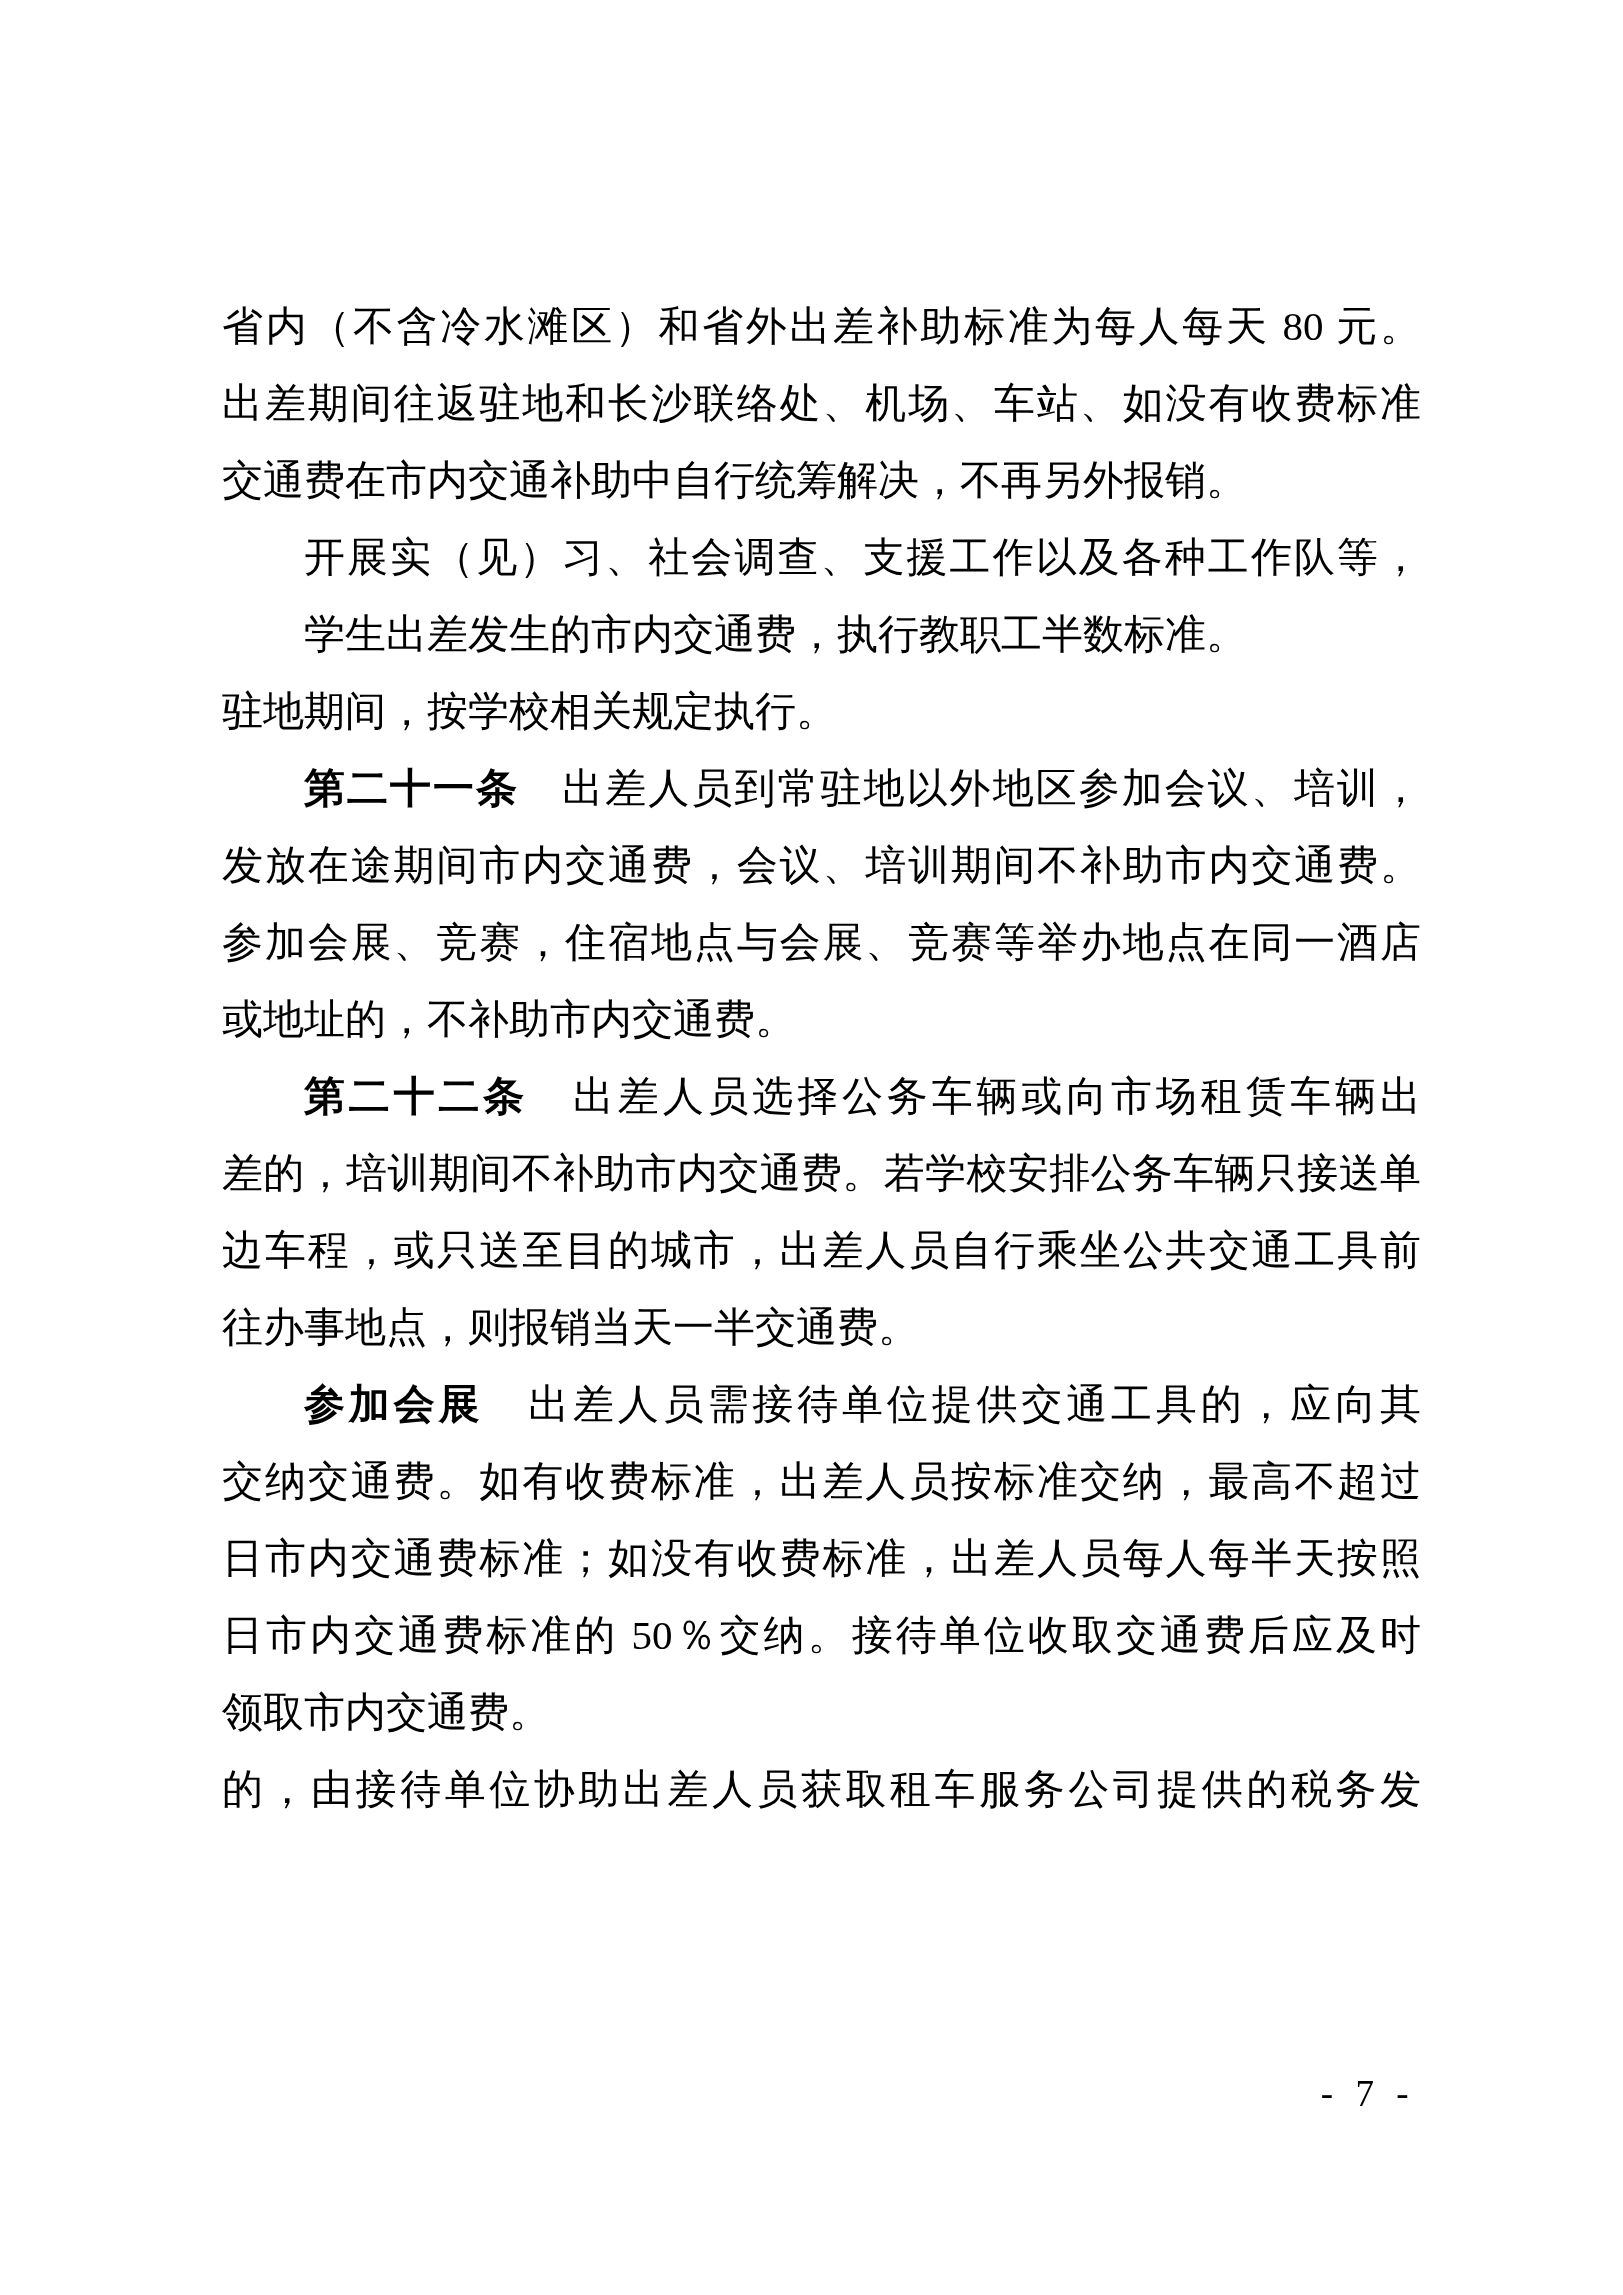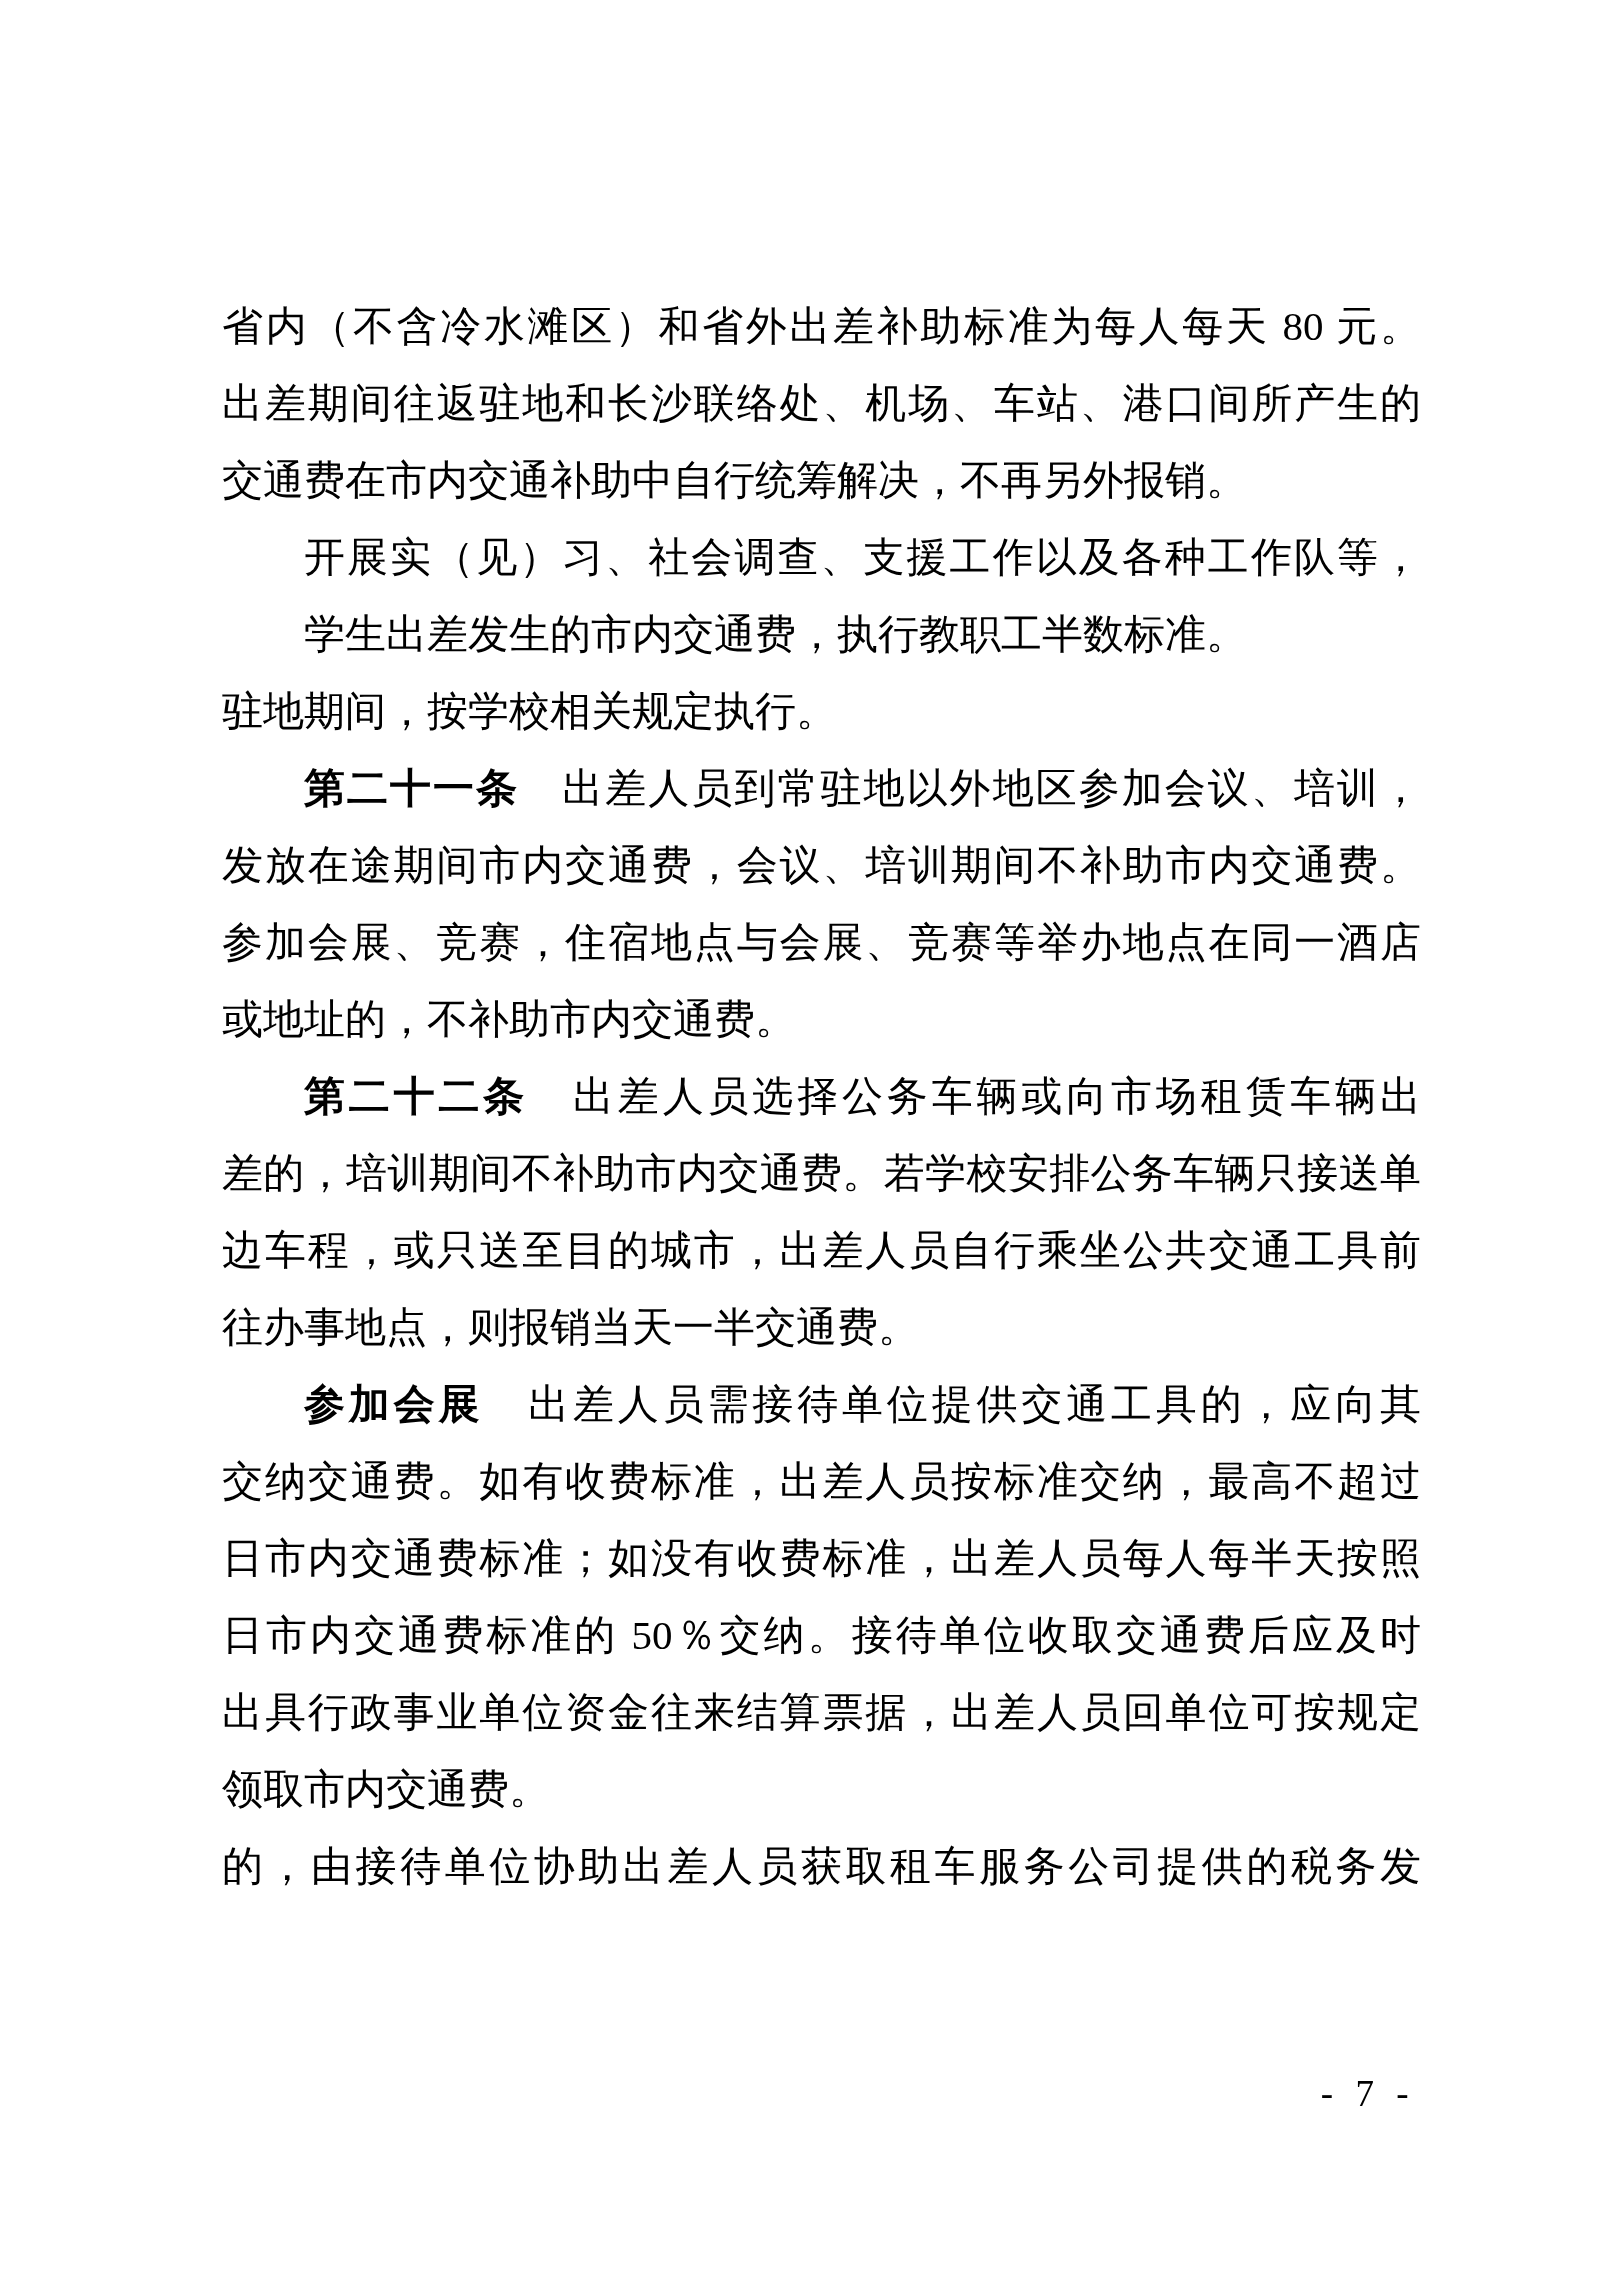--- a/index.html
+++ b/index.html
@@ -52,21 +52,21 @@
 </style>
 </head>
 <body>
 
 <div class="page">
 
   <div class="body-text">
 
     <div class="line fill"><span class="b"></span><span>省内（不含冷水滩区）和省外出差补助标准为每人每天 80 元。</span></div>
 
-    <div class="line fill"><span class="b"></span><span>出差期间往返驻地和长沙联络处、机场、车站、港口间所产生的</span></div>
+    <div class="line fill"><span class="b"></span><span>出差期间往返驻地和长沙联络处、机场、车站、如没有收费标准</span></div>
 
     <div class="line"><span class="b"></span><span>交通费在市内交通补助中自行统筹解决，不再另外报销。</span></div>
 
     <div class="line indent fill"><span class="b"></span><span>开展实（见）习、社会调查、支援工作以及各种工作队等，</span></div>
 
     <div class="line indent"><span class="b"></span><span>学生出差发生的市内交通费，执行教职工半数标准。</span></div>
 
     <div class="line"><span class="b"></span><span>驻地期间，按学校相关规定执行。</span></div>
 
     <div class="line indent fill"><span class="b">第二十一条</span><span>　出差人员到常驻地以外地区参加会议、培训，</span></div>
@@ -86,21 +86,20 @@
     <div class="line"><span class="b"></span><span>往办事地点，则报销当天一半交通费。</span></div>
 
     <div class="line indent fill"><span class="b">参加会展</span><span>　出差人员需接待单位提供交通工具的，应向其</span></div>
 
     <div class="line fill"><span class="b"></span><span>交纳交通费。如有收费标准，出差人员按标准交纳，最高不超过</span></div>
 
     <div class="line fill"><span class="b"></span><span>日市内交通费标准；如没有收费标准，出差人员每人每半天按照</span></div>
 
     <div class="line fill"><span class="b"></span><span>日市内交通费标准的 50％交纳。接待单位收取交通费后应及时</span></div>
 
-    <div class="line fill"><span class="b"></span><span>出具行政事业单位资金往来结算票据，出差人员回单位可按规定</span></div>
 
     <div class="line"><span class="b"></span><span>领取市内交通费。</span></div>
 
 
     <div class="line fill"><span class="b"></span><span>的，由接待单位协助出差人员获取租车服务公司提供的税务发</span></div>
 
   </div>
 
   <div class="page-number">- 7 -</div>
 

